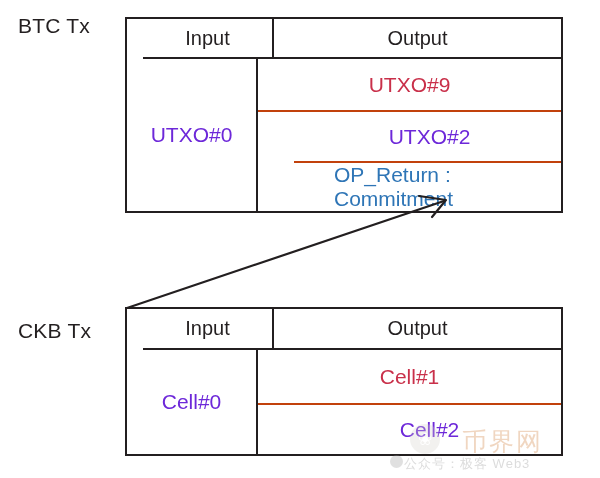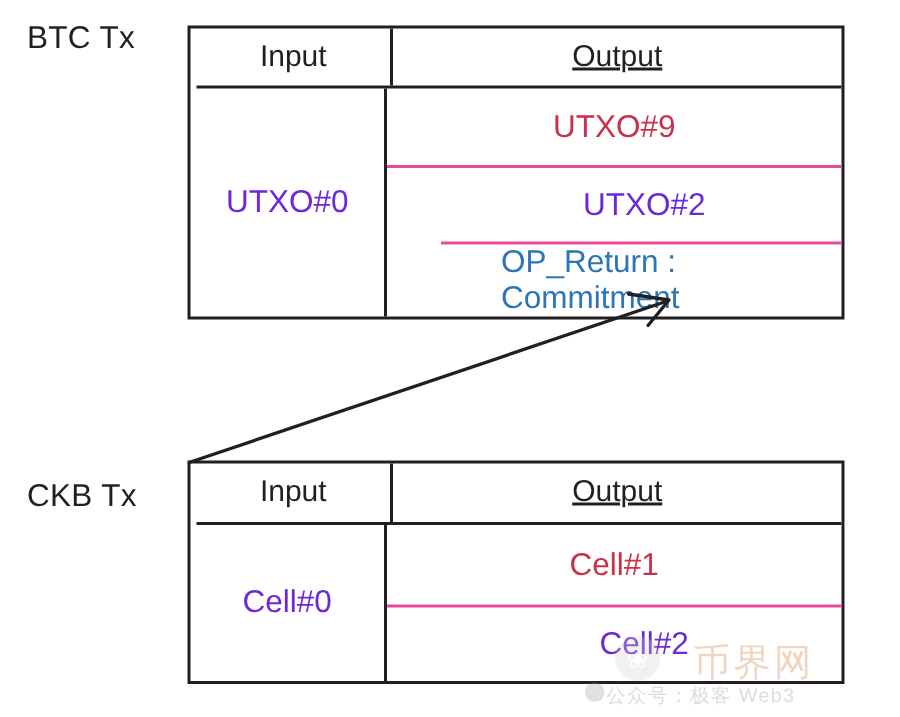--- a/index.html
+++ b/index.html
@@ -55,38 +55,38 @@
   }
 
   .tbl-inner {
     position: absolute;
     left: 0; top: 0; right: 0; bottom: 0;
   }
 
   
   .hdr-row {
     position: absolute;
-    left: 4px; right: 0; top: 0;
+    left: 16px; right: 0; top: 0;
     border-bottom: 2px solid #231f20;
     box-sizing: border-box;
     display: flex;
   }
   #btc-table .hdr-row { height: 40px; }
   #ckb-table .hdr-row { height: 41px; }
 
   .hdr-cell {
     display: flex;
     align-items: center;
     justify-content: center;
     font-size: 20px;
     color: #231f20;
     box-sizing: border-box;
   }
   .hdr-input  { width: 131px; border-right: 2px solid #231f20; }
-  .hdr-output { flex: 1; text-decoration: underline; }
+  .hdr-output { flex: 1; }
 
   
   .body-row {
     position: absolute;
     left: 0; right: 0; bottom: 0;
     display: flex;
   }
   #btc-table .body-row { top: 40px; }
   #ckb-table .body-row { top: 41px; }
 
@@ -105,21 +105,21 @@
     display: flex;
     flex-direction: column;
   }
   .out-item {
     display: flex;
     align-items: center;
     justify-content: center;
     font-size: 21px;
     box-sizing: border-box;
   }
-  .out-item + .out-item { border-top: 2px solid #ec4899; padding-left: 40px; }
+  .out-item + .out-item { border-top: 2px solid #c2410c; padding-left: 40px; }
 
   
   #btc-out .o1 { height: 55px; }
   #btc-out .o2 { height: 54px; }
   #btc-out .o3 { flex: 1; }
 
   
   #ckb-out .o1 { height: 53px; border-radius: 22px; }
   #ckb-out .o2 { flex: 1; }
 

